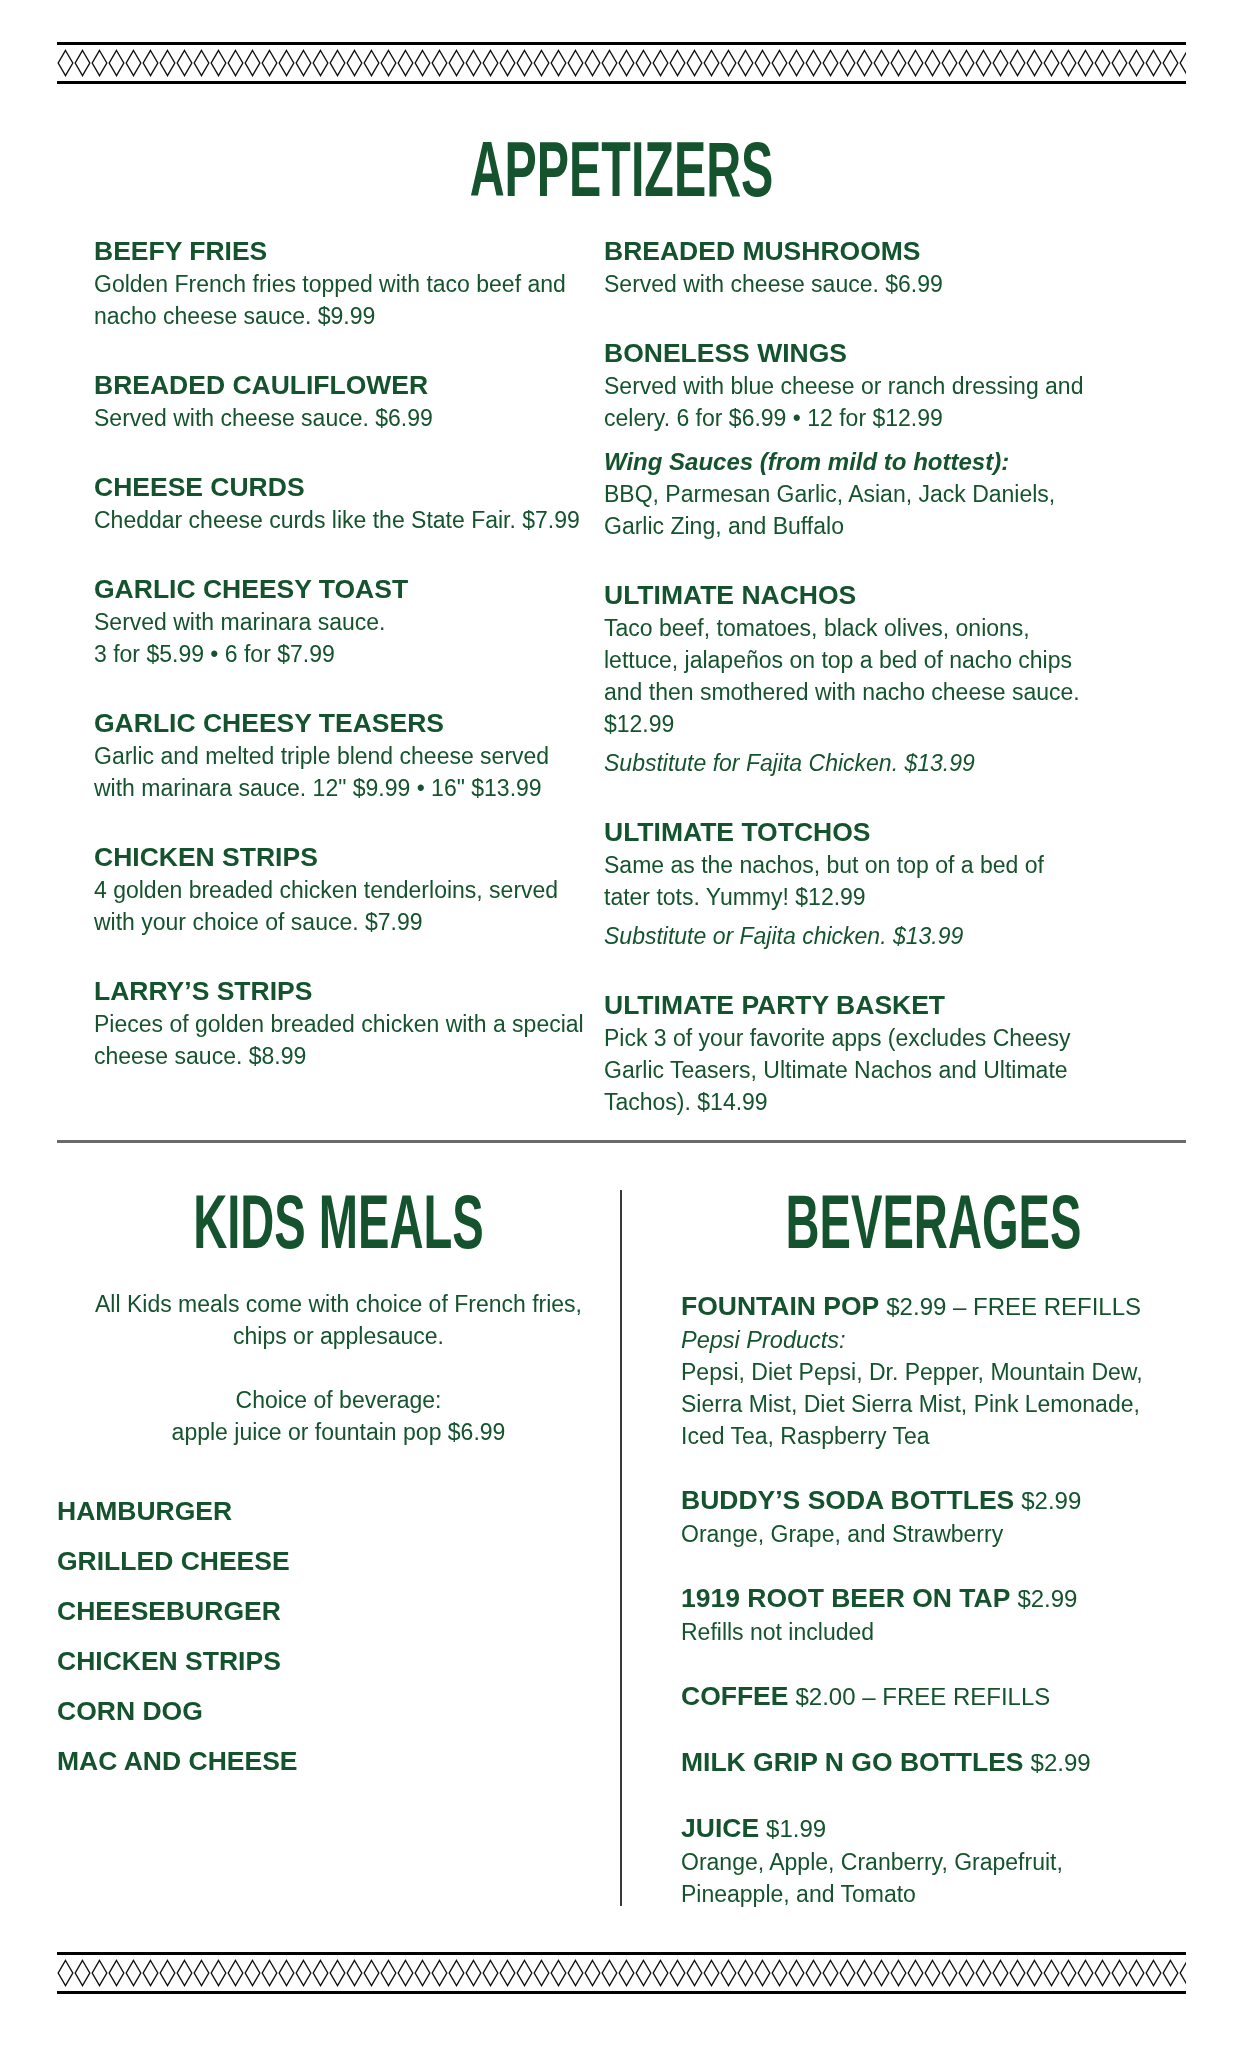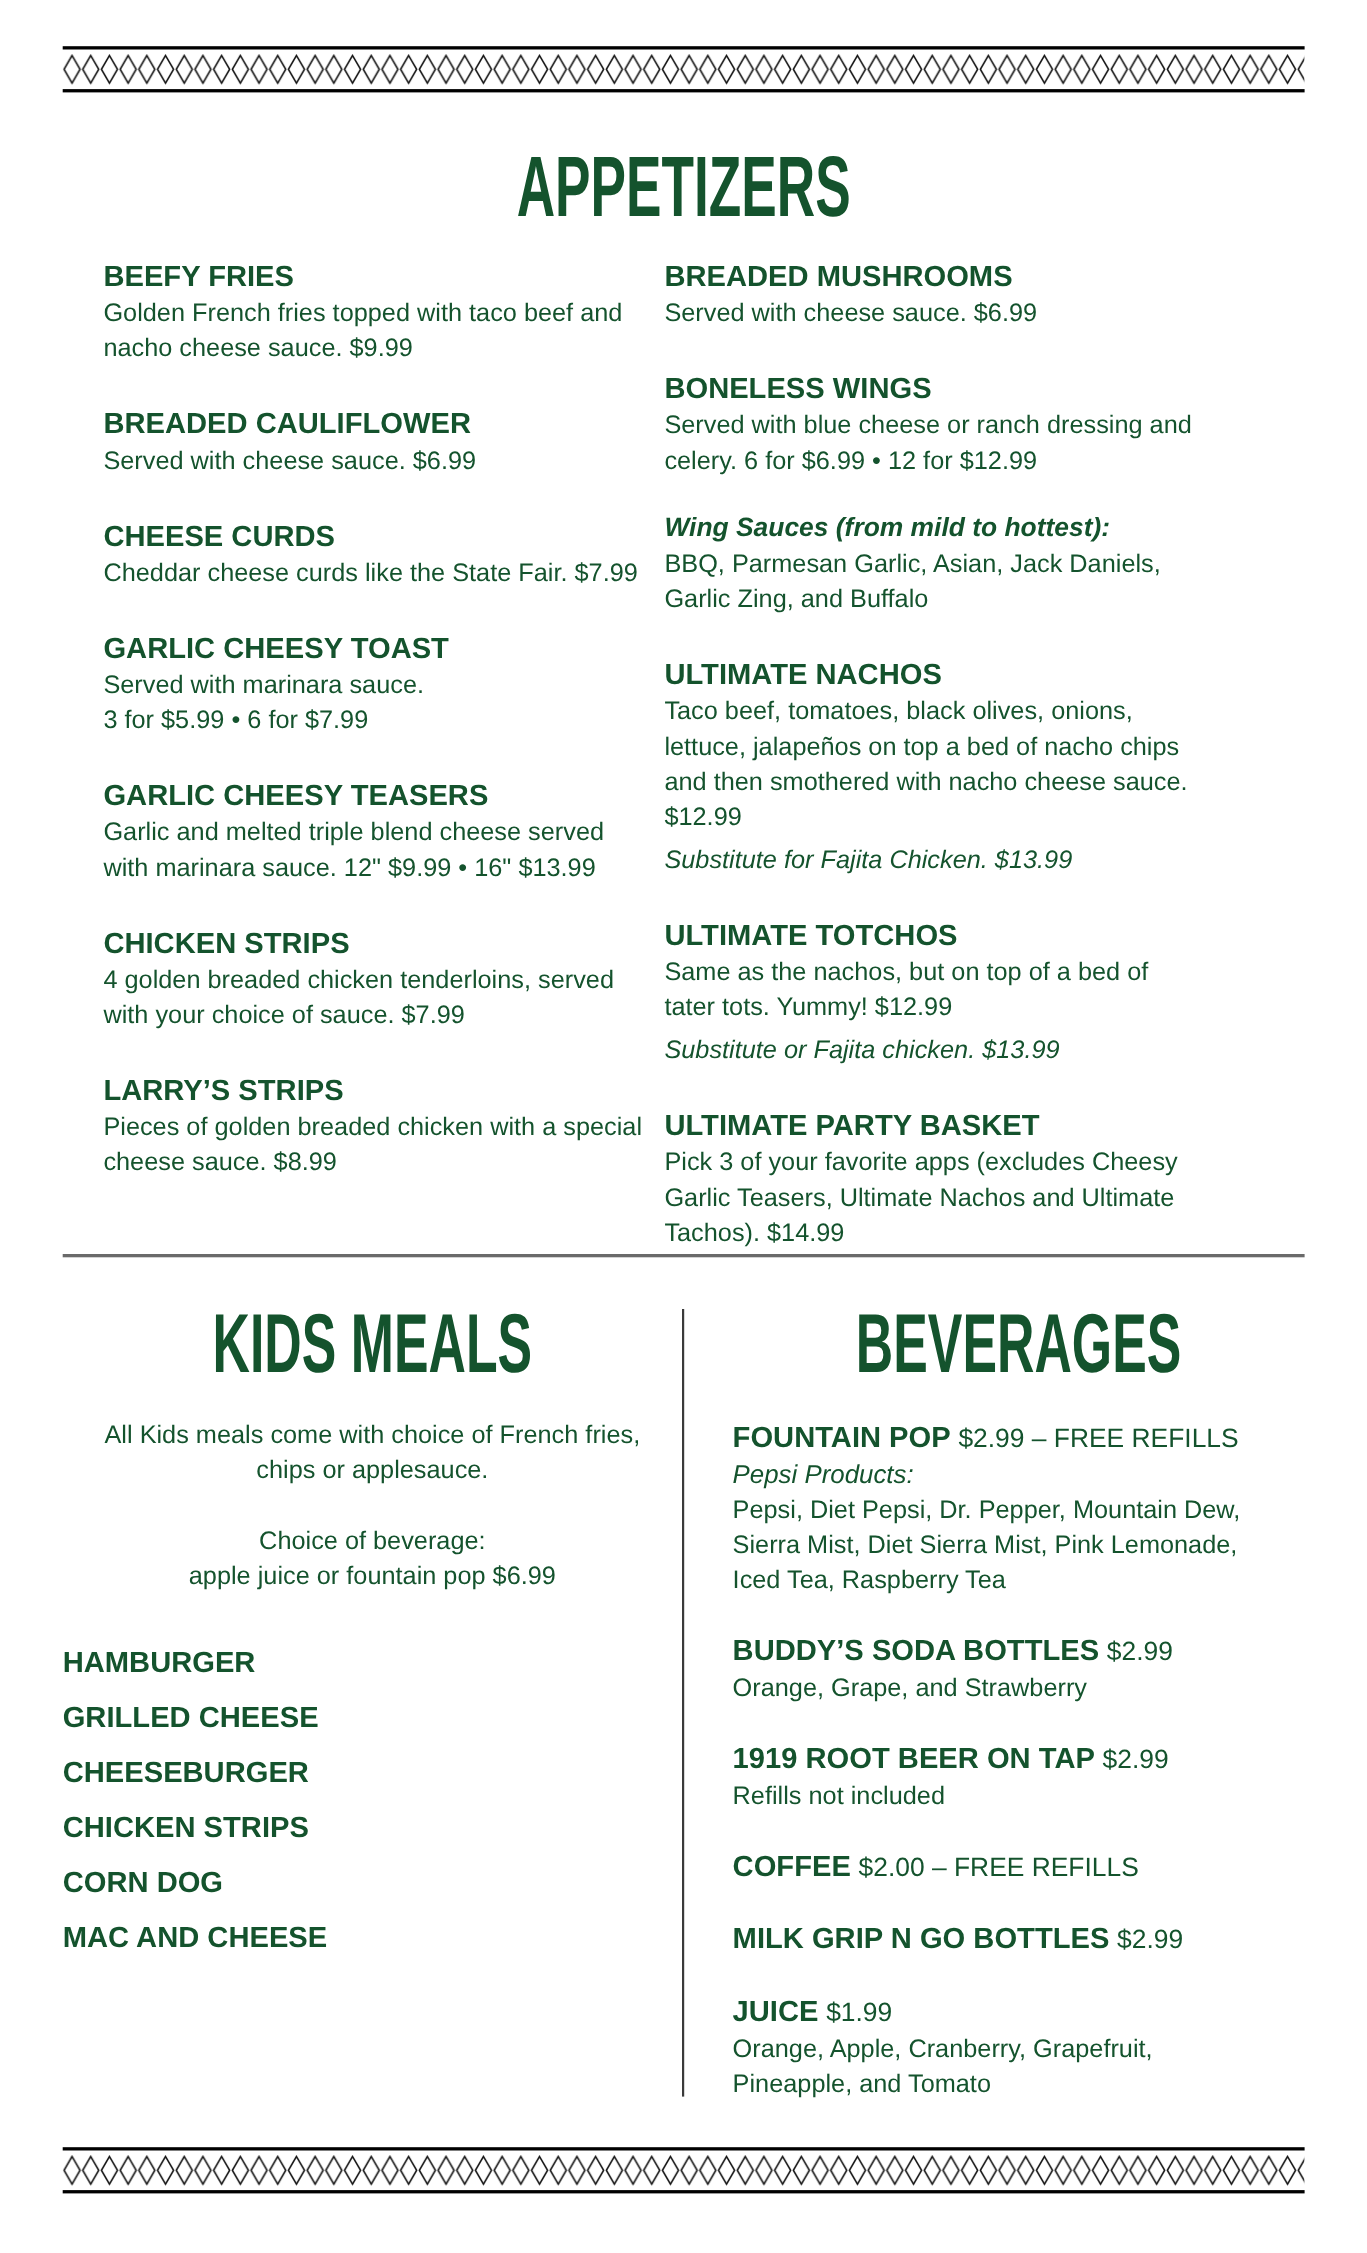--- a/index.html
+++ b/index.html
@@ -28,40 +28,40 @@
     position: absolute; top: 124px; left: 0; width: 100%;
     font-size: 78px; line-height: 90px;
   }
   #app-cols {
     position: absolute; top: 234px; left: 57px; width: 1129px;
     display: flex; justify-content: center;
   }
   .col-left { width: 510px; }
   .col-right { width: 545px; }
   .menu-item { margin-bottom: 36px; }
-  .menu-item.tight { margin-bottom: 30px; }
+  .menu-item.tight { margin-bottom: 12px; }
   .item-name { margin: 0; font-size: 26.5px; line-height: 34px; font-weight: bold; }
   .item-desc { margin: 0; font-size: 23px; line-height: 32px; white-space: pre-line; }
   .wing-label { margin: 0; font-size: 24px; line-height: 32px; font-weight: bold; font-style: italic; }
   .note { margin: 7px 0 0 0; font-size: 23px; line-height: 32px; font-style: italic; }
 
   #mid-rule {
     position: absolute; top: 1140px; left: 57px; width: 1129px;
     height: 3px; background: #6a6a6a;
   }
   #bottom-section {
     position: absolute; top: 1178px; left: 57px; width: 1129px;
     display: flex;
   }
   #v-divider {
     position: absolute; left: 620px; top: 1190px; width: 2px; height: 716px;
     background: #3a3a3a;
   }
   .kids-col { width: 563px; text-align: center; }
-  .bev-col  { width: 566px; padding-left: 46px; text-align: left; }
+  .bev-col  { width: 566px; padding-left: 61px; text-align: left; }
   .col-title { font-size: 76px; line-height: 88px; }
   .kids-intro { margin: 22px 0 0 0; font-size: 23px; line-height: 32px; white-space: pre-line; }
   .kids-bev { margin-top: 32px; }
   .kids-items { margin-top: 46px; text-align: left; }
   .kids-item { font-size: 26.5px; line-height: 34px; font-weight: bold; margin-bottom: 16px; }
 
   .bev-entries { margin-top: 22px; }
   .bev-entry { margin-bottom: 30px; }
   .bev-name { font-size: 26.5px; line-height: 36px; font-weight: bold; }
   .bev-price { font-size: 24px; font-weight: normal; margin-left: 7px; }

